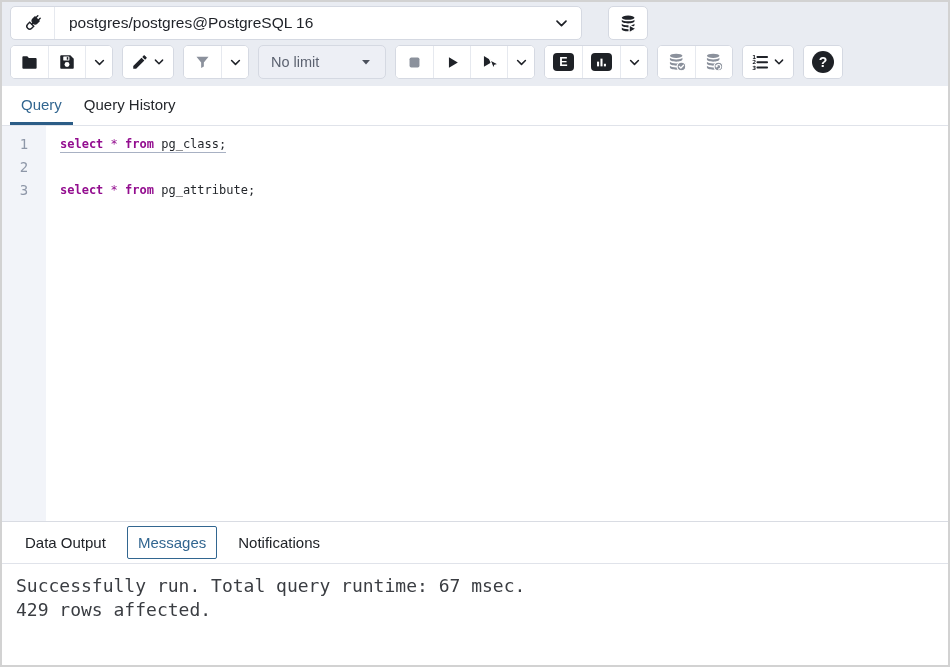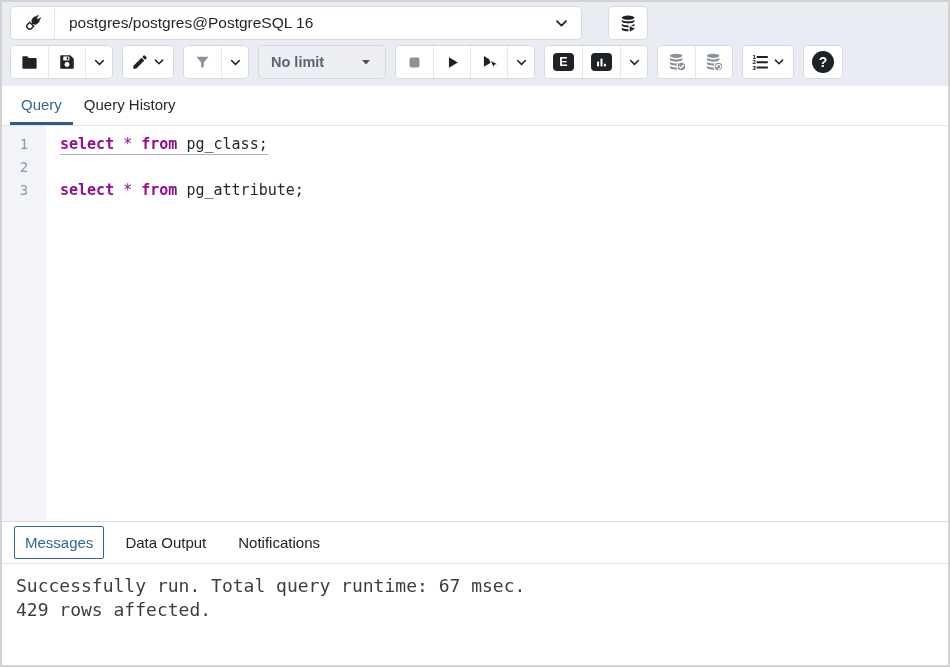--- a/index.html
+++ b/index.html
@@ -59,21 +59,21 @@
     min-width: 37px; padding: 0 8px; background: #fff; border: none;
     color: #1f2228; cursor: pointer;
   }
   .tb-btn + .tb-btn { border-left: 1px solid #e6e9ef; }
   .tb-btn.narrow { min-width: 27px; padding: 0 6px; }
   .tb-btn.disabled { color: #8b919c; cursor: default; }
   .limit-select {
     display: flex; align-items: center; justify-content: space-between;
     width: 128px; height: 34px; padding: 0 12px;
     background: #edeff5; border: 1px solid #d5d9e2; border-radius: 5px;
-    color: #5c6270; font-size: 14.5px; cursor: pointer; font-weight: bold;
+    color: #5c6270; font-size: 14.5px; cursor: pointer;
   }
   .limit-select .caret { color: #4b505b; }
   .badge {
     display: inline-flex; align-items: center; justify-content: center;
     width: 21px; height: 18px; background: #1e2126; border-radius: 4px;
     color: #fff; font-size: 12.5px; font-weight: bold;
   }
   .help-badge {
     display: inline-flex; align-items: center; justify-content: center;
     width: 22px; height: 22px; background: #1e2126; border-radius: 50%;
@@ -98,21 +98,21 @@
   .gutter {
     width: 44px; flex: 0 0 44px; background: #f2f4f9;
     padding-top: 7px; text-align: center;
     font-family: "DejaVu Sans Mono", monospace;
     font-size: 14px; color: #8e97a8;
   }
   .gutter .ln { height: 23px; line-height: 23px; }
   .code-area {
     flex: 1; padding: 7px 0 0 14px;
     font-family: "DejaVu Sans Mono", monospace;
-    font-size: 15px; color: #24272c; cursor: text;
+    font-size: 12px; color: #24272c; cursor: text;
   }
   .code-line { height: 23px; line-height: 23px; white-space: pre; }
   .stmt.underlined { border-bottom: 1.5px solid #a8b1c3; padding-bottom: 1px; }
   .tok-keyword { color: #930d8f; font-weight: bold; }
   .tok-operator { color: #930d8f; }
   .tok-plain { color: #24272c; }
 
   
   .otab-row {
     flex: 0 0 43px; height: 43px; background: #fff;
@@ -372,22 +372,22 @@
         <div class="ln">3</div>
       </div>
     <div class="code-area">
         <div class="code-line"><span class="stmt underlined"><span class="tok-keyword">select</span><span class="tok-plain"> </span><span class="tok-operator">*</span><span class="tok-plain"> </span><span class="tok-keyword">from</span><span class="tok-plain"> </span><span class="tok-plain">pg_class;</span></span></div>
         <div class="code-line">&nbsp;</div>
         <div class="code-line"><span class="stmt"><span class="tok-keyword">select</span><span class="tok-plain"> </span><span class="tok-operator">*</span><span class="tok-plain"> </span><span class="tok-keyword">from</span><span class="tok-plain"> </span><span class="tok-plain">pg_attribute;</span></span></div>
       </div>
   </div>
 
   <div class="otab-row">
+    <div class="otab">Data Output</div>
     <div class="otab active">Messages</div>
-    <div class="otab">Data Output</div>
     <div class="otab">Notifications</div>
   </div>
 
   <div class="messages">
     <div>Successfully run. Total query runtime: 67 msec.</div>
     <div>429 rows affected.</div>
   </div>
 
 </div>
 

